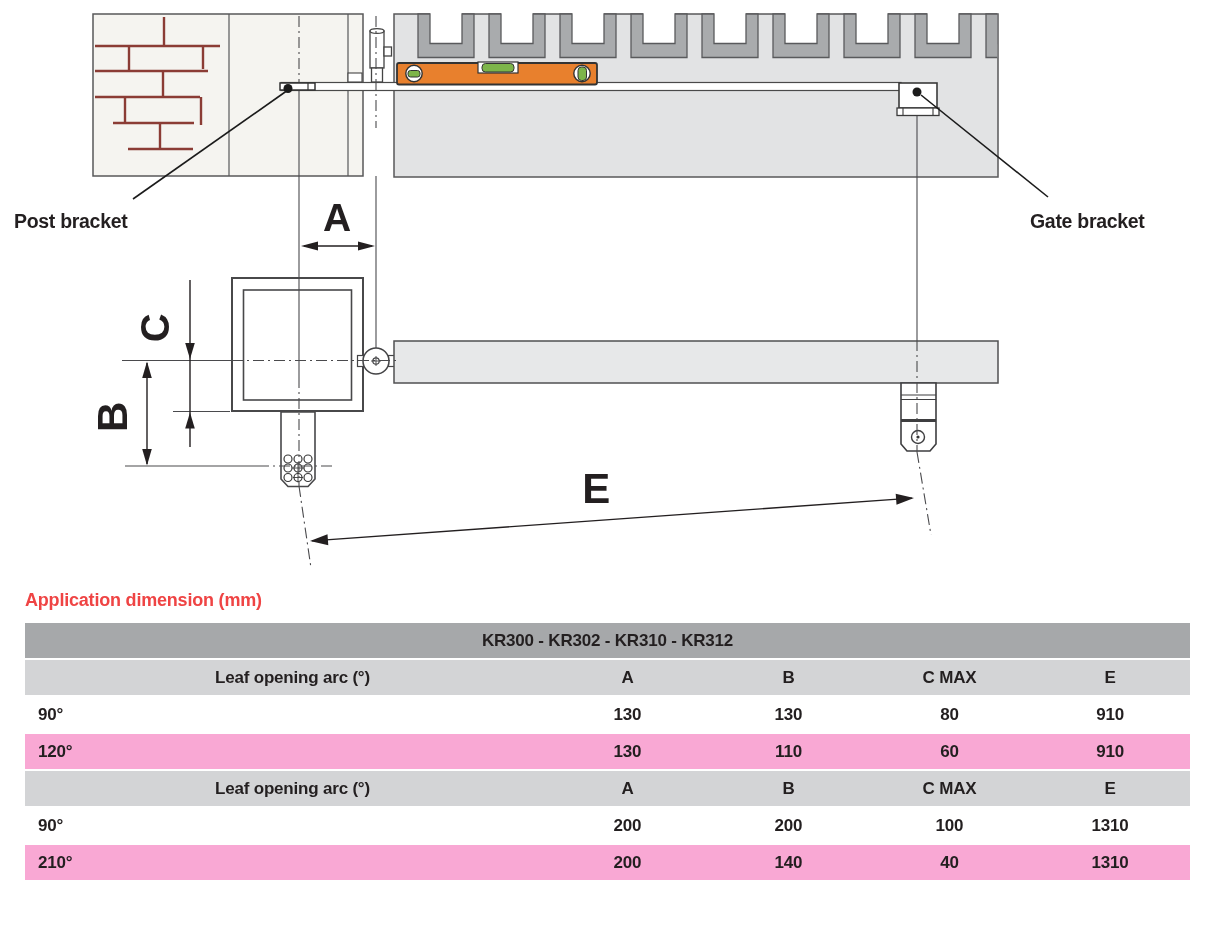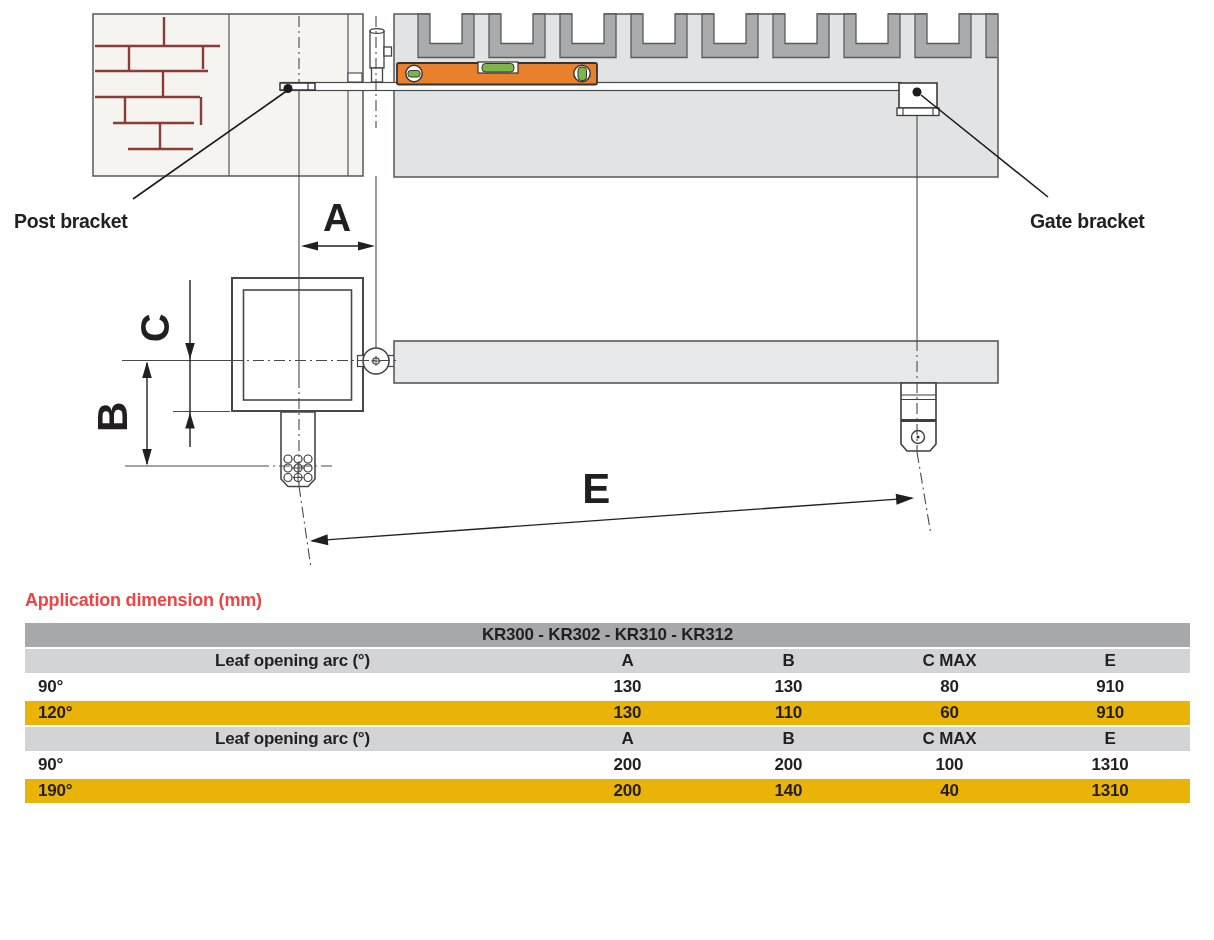--- a/index.html
+++ b/index.html
@@ -14,27 +14,27 @@
   .dimC{font-size:40px;}
   .dimE{font-size:42px;}
   .app-title{
     margin:10px 0 0 25px;font-size:18px;font-weight:bold;line-height:22px;
     letter-spacing:-0.2px;color:#ef4444;
   }
   table.dims{
     margin:10px 0 0 25px;width:1165px;border-collapse:separate;border-spacing:0 2px;
     table-layout:fixed;font-size:17px;letter-spacing:-0.2px;
   }
-  table.dims td{height:24px;vertical-align:middle;padding:0;}
+  table.dims td{height:35px;vertical-align:middle;padding:0;}
   tr.section-row td{background:#a6a8aa;text-align:center;font-weight:bold;}
   tr.colhead-row td{background:#d3d4d6;font-weight:bold;text-align:center;}
   tr.colhead-row td.lbl{text-align:center;padding-left:13px;}
   tr.data-row td{background:#ffffff;text-align:center;font-weight:bold;}
   tr.data-row td.lbl{text-align:left;padding-left:13px;}
-  tr.data-row.alt td{background:#eab308;}
+  tr.data-row.alt td{background:#f9a8d4;}
 </style>
 </head>
 <body>
 
 <div class="page">
 
   <svg width="1214" height="575" viewBox="0 0 1214 575">
     <defs>
       <clipPath id="gateclip">
           <rect x="394.8" y="13" width="602.4" height="163"></rect>
@@ -261,21 +261,21 @@
         <td>E</td>
       </tr>
       <tr class="data-row">
         <td class="lbl">90°</td>
         <td>200</td>
         <td>200</td>
         <td>100</td>
         <td>1310</td>
       </tr>
       <tr class="data-row alt">
-        <td class="lbl">190°</td>
+        <td class="lbl">210°</td>
         <td>200</td>
         <td>140</td>
         <td>40</td>
         <td>1310</td>
       </tr>
     </tbody>
   </table>
 
 </div>
 

